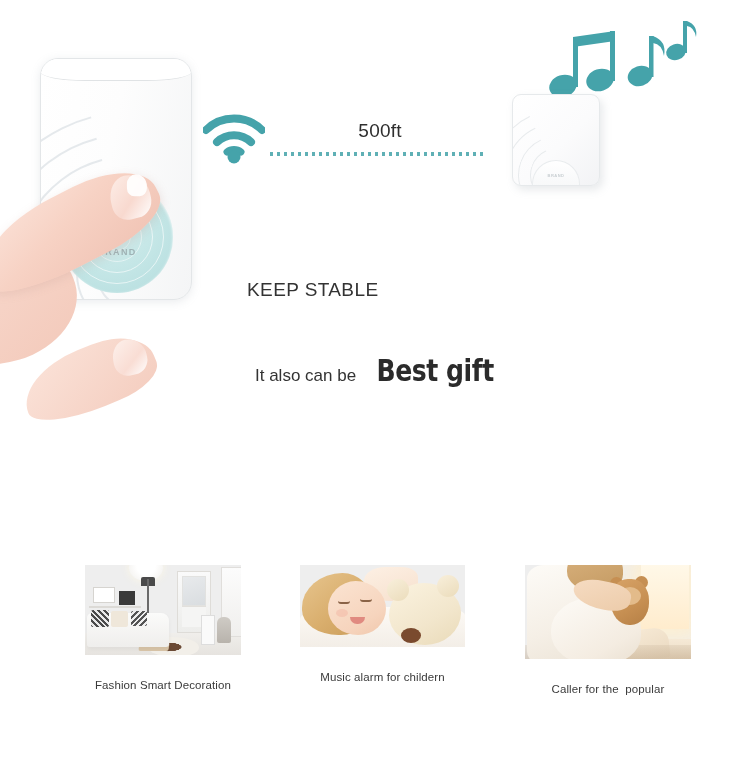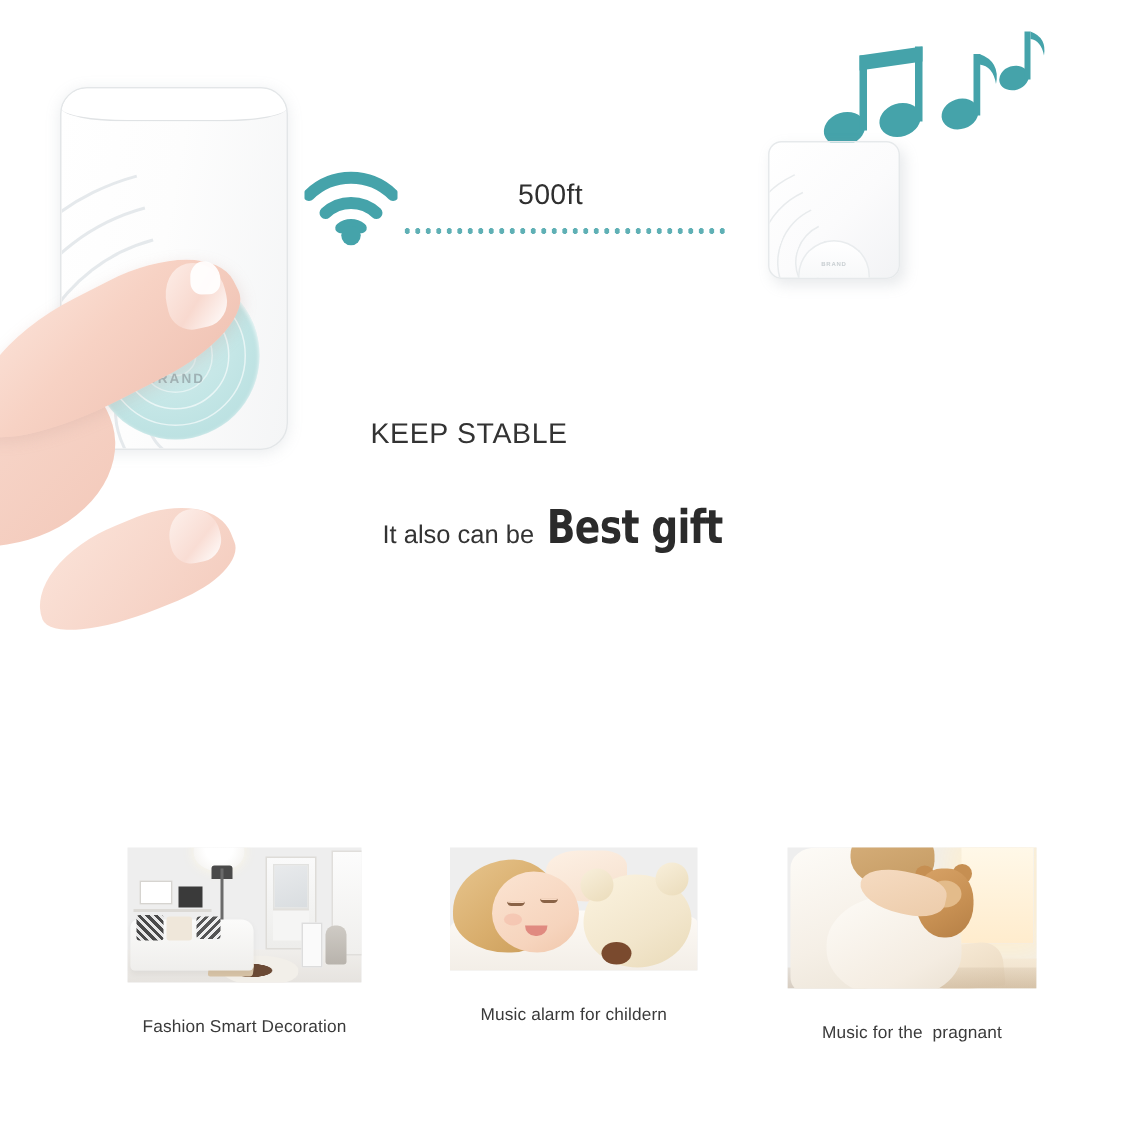--- a/index.html
+++ b/index.html
@@ -112,21 +112,21 @@
     position:absolute; right:6px; top:8px;
     width:34px; height:36px;
     background:linear-gradient(140deg,#fdf1ec 0%,#f9ddd4 60%,#ffffff 100%);
     border-radius:50% 58% 46% 44% / 58% 56% 44% 42%;
     transform:rotate(10deg);
   }
 
   
   #wifi-icon { position:absolute; left:203px; top:108px; width:62px; height:56px; }
   #range-label {
-    position:absolute; left:292px; top:120px; width:150px;
+    position:absolute; left:305px; top:120px; width:150px;
     text-align:center;
     font-size:19px; color:#2f2f2f; letter-spacing:.2px;
   }
   #range-dots {
     position:absolute; left:268px; top:152px;
     width:216px; height:4px;
     background-image:radial-gradient(circle, #5fb0b5 45%, transparent 46%);
     background-size:7px 4px; background-repeat:repeat-x;
   }
 
@@ -168,22 +168,22 @@
     color:#c9cfd2; font-weight:700;
   }
 
   
   #copy { position:absolute; left:247px; top:272px; width:330px; }
   .headline {
     font-size:19px; color:#333; letter-spacing:.4px;
     line-height:36px; white-space:nowrap;
   }
   .gift-line {
-    display:flex; align-items:baseline; gap:2px;
-    margin-top:26px; padding-left:8px;
+    display:flex; align-items:baseline; gap:14px;
+    margin-top:44px; padding-left:8px;
   }
   .gift-pre { font-size:17px; color:#333; }
   .gift-strong {
     font-size:31px; font-weight:700;
     color:#2b2b2b;
     font-family:"Liberation Sans Narrow","DejaVu Sans Condensed","Liberation Sans", sans-serif;
     transform:scaleX(.9); transform-origin:left baseline;
     letter-spacing:-.5px;
   }
   .body-line {
@@ -460,17 +460,17 @@
           <span class="sofa-back"></span>
         <span class="torso"></span>
           <span class="belly"></span>
         <span class="hair2"></span>
         <span class="t-ear tEarL"></span>
           <span class="t-ear tEarR"></span>
         <span class="teddy"></span>
           <span class="t-face"></span>
         <span class="arm"></span>
       </div>
-      <div class="caption">Music for the  pragnant</div>
+      <div class="caption">Caller for the  popular</div>
     </div>
 
   </div>
 </div>
 
 </body></html>

